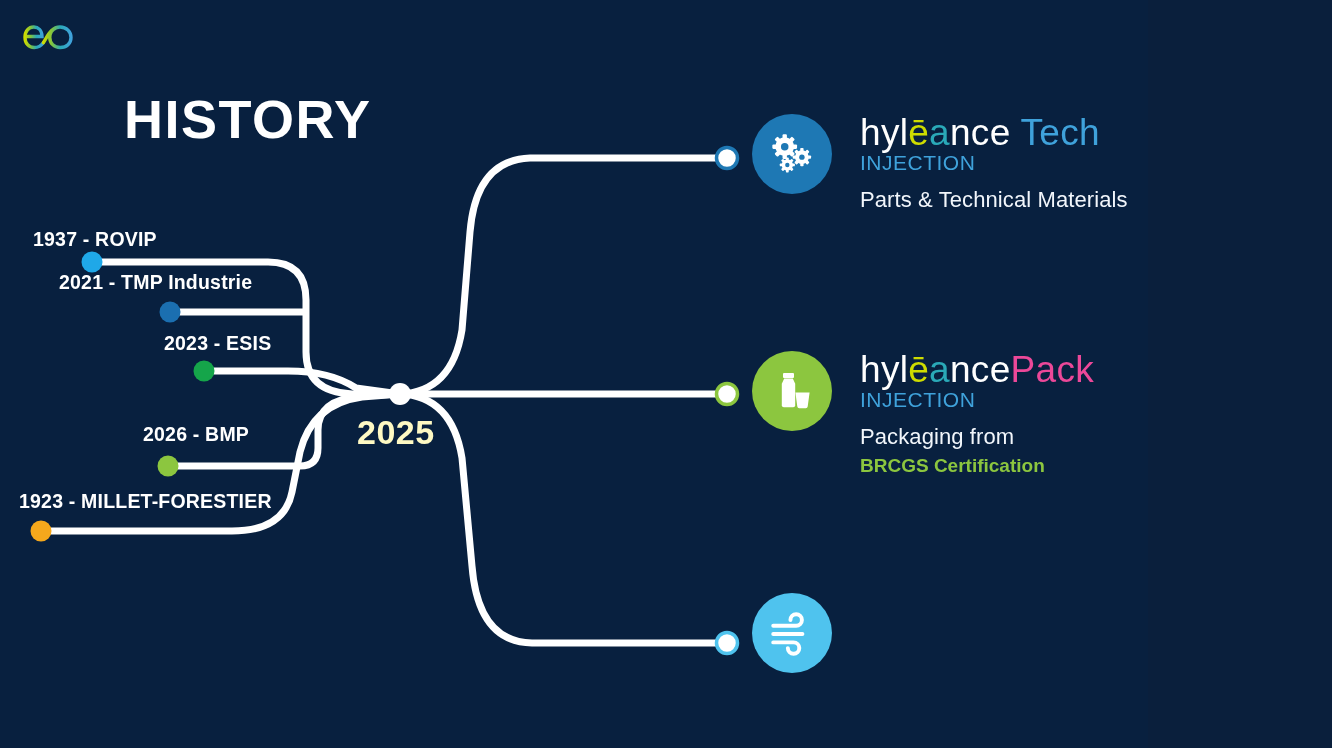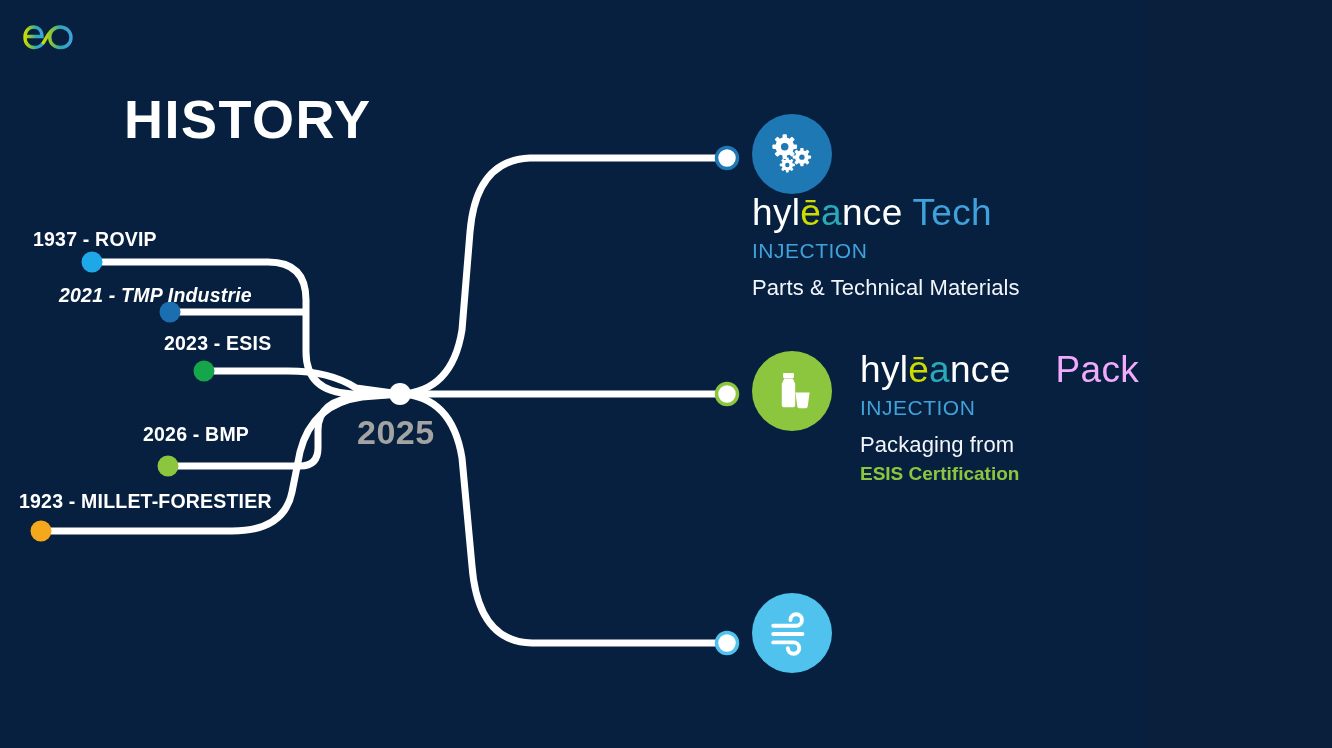--- a/index.html
+++ b/index.html
@@ -55,21 +55,21 @@
     letter-spacing: 0.2px;
   }
 
   
   #center-year {
     position: absolute;
     left: 357px;
     top: 413px;
     font-size: 34px;
     font-weight: 700;
-    color: #a3a3a3;
+    color: #fef9c3;
     letter-spacing: 0.5px;
   }
 
   
   .brand {
     position: absolute;
     display: flex;
     align-items: flex-start;
   }
   .brand-icon {
@@ -97,21 +97,20 @@
   .wordmark .suffix {
     font-weight: 400;
   }
   .glyph-ea {
     display: inline-block;
     vertical-align: baseline;
   }
   .subtitle {
     font-size: 21px;
     font-weight: 400;
-    margin-top: 8px;
     letter-spacing: 0.5px;
     white-space: nowrap;
   }
   .desc {
     font-size: 22px;
     font-weight: 400;
     color: #f2f6fb;
     margin-top: 12px;
     white-space: nowrap;
     letter-spacing: 0.1px;
@@ -188,28 +187,28 @@
       </g>
     </svg>
   </div>
 
   <div id="title">HISTORY</div>
 
   <div id="center-year">2025</div>
 
   <div id="tl-labels">
       <div class="tl-label" style="left: 33px; top: 228px;">1937 -  ROVIP</div>
-      <div class="tl-label" style="left: 59px; top: 284px; font-style: italic;">2021 - TMP Industrie</div>
+      <div class="tl-label" style="left: 59px; top: 271px;">2021 - TMP Industrie</div>
       <div class="tl-label" style="left: 164px; top: 332px;">2023 - ESIS</div>
       <div class="tl-label" style="left: 143px; top: 423px;">2026 - BMP</div>
       <div class="tl-label" style="left: 19px; top: 490px; text-align: right;">1923 - MILLET-FORESTIER</div>
     </div>
 
   <div id="brand-blocks">
-      <div class="brand" style="left: 752px; top: 114px; flex-direction: column;">
+      <div class="brand" style="left: 752px; top: 114px;">
         <div class="brand-icon" style="background: rgb(30, 120, 180);">
           <svg viewBox="0 0 48 48" width="50" height="50">
             <g fill="#ffffff">
               <rect x="14.9" y="5.14" width="4.2" height="5.2" rx="1.05" transform="rotate(0 17 17)"></rect>
               <rect x="14.9" y="5.14" width="4.2" height="5.2" rx="1.05" transform="rotate(45 17 17)"></rect>
               <rect x="14.9" y="5.14" width="4.2" height="5.2" rx="1.05" transform="rotate(90 17 17)"></rect>
               <rect x="14.9" y="5.14" width="4.2" height="5.2" rx="1.05" transform="rotate(135 17 17)"></rect>
               <rect x="14.9" y="5.14" width="4.2" height="5.2" rx="1.05" transform="rotate(180 17 17)"></rect>
               <rect x="14.9" y="5.14" width="4.2" height="5.2" rx="1.05" transform="rotate(225 17 17)"></rect>
               <rect x="14.9" y="5.14" width="4.2" height="5.2" rx="1.05" transform="rotate(270 17 17)"></rect>
@@ -253,24 +252,24 @@
         <div class="brand-icon" style="background: rgb(140, 198, 63);">
           <svg viewBox="0 0 48 48" width="48" height="48">
             <g fill="#ffffff">
               <rect x="15" y="6" width="11" height="5" rx="1"></rect>
               <path d="M16.2 11.5 h8.6 l2.4 5.2 v21.6 a2 2 0 0 1 -2 2 h-9.4 a2 2 0 0 1 -2 -2 v-21.6 z"></path>
               <path d="M27.4 25.6 h14.2 l-1.9 14.0 a2 2 0 0 1 -2 1.7 h-6.4 a2 2 0 0 1 -2 -1.7 z"></path>
             </g>
           </svg>
         </div>
         <div class="brand-text">
-          <div class="wordmark"><span>hyl</span><span class="glyph-ea"><span style="color: rgb(206, 220, 0);">ē</span><span style="color: rgb(42, 169, 184);">a</span></span><span>nce</span><span class="suffix" style="color: #f0abfc; margin-left: 45px;">Pack</span></div>
+          <div class="wordmark"><span>hyl</span><span class="glyph-ea"><span style="color: rgb(206, 220, 0);">ē</span><span style="color: rgb(42, 169, 184);">a</span></span><span>nce</span><span class="suffix" style="color: #ec4899;">Pack</span></div>
           <div class="subtitle" style="color: rgb(63, 162, 219);">INJECTION</div>
           <div class="desc">Packaging from</div>
-          <div class="cert" style="color: rgb(140, 198, 63);">ESIS Certification</div>
+          <div class="cert" style="color: rgb(140, 198, 63);">BRCGS Certification</div>
         </div>
       </div>
       <div class="brand" style="left: 752px; top: 593px;">
         <div class="brand-icon" style="background: rgb(79, 195, 238);">
           <svg viewBox="0 0 48 48" width="50" height="50">
             <g fill="none" stroke="#ffffff" stroke-width="3.8" stroke-linecap="round" stroke-linejoin="round">
               <path d="M6 17 H28 a5.5 5.5 0 1 0 -5.5 -5.5"></path>
               <path d="M6 25 H34"></path>
               <path d="M6 33 H25.5 a5.5 5.5 0 1 1 -5.5 5.5"></path>
             </g>

